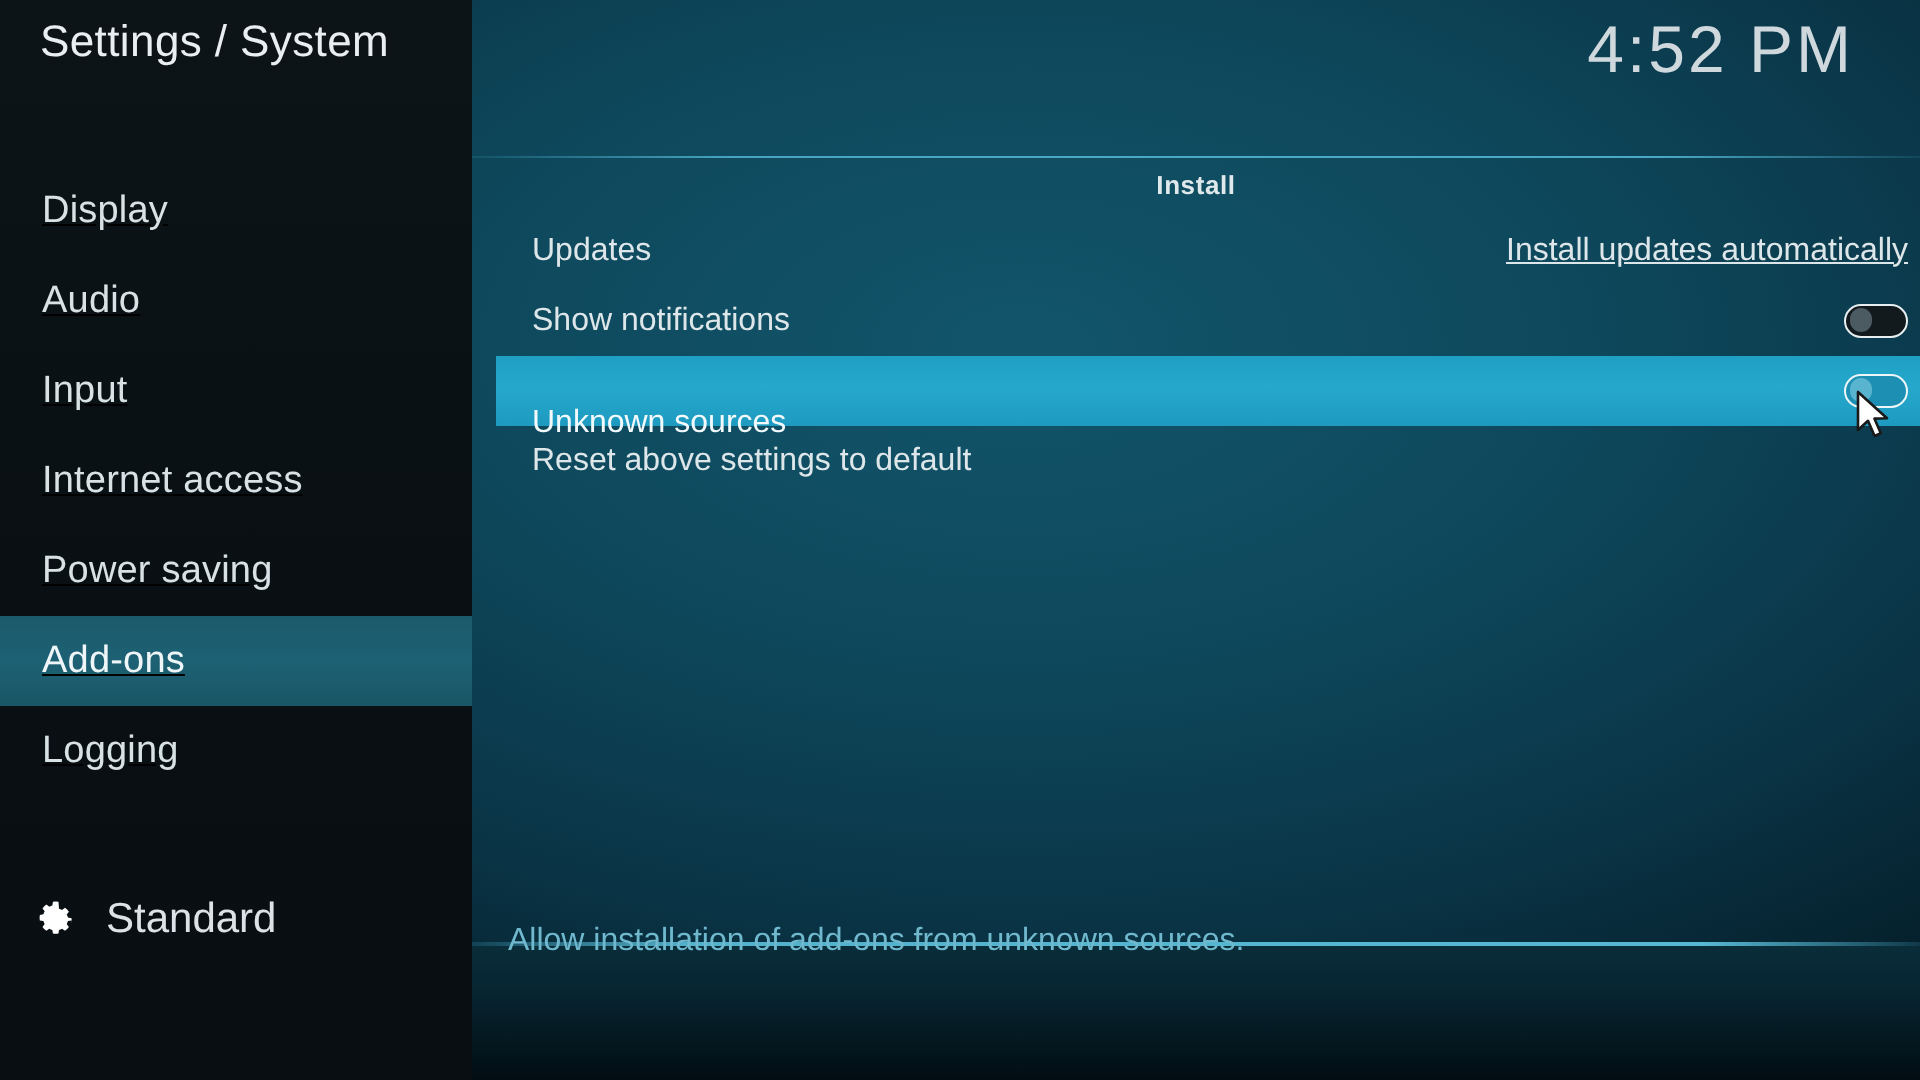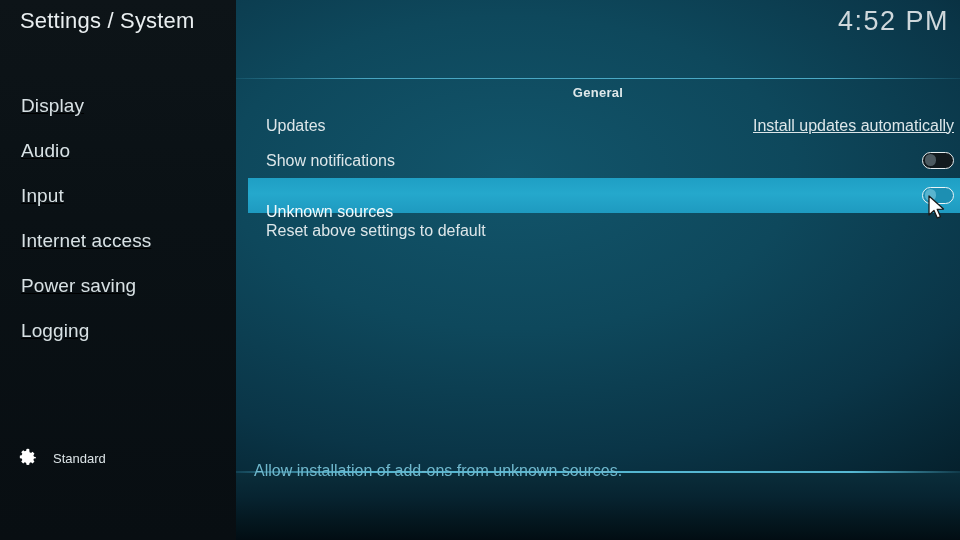--- a/index.html
+++ b/index.html
@@ -72,42 +72,42 @@
     align-items: center;
   }
   .profile .gear {
     width: 21px;
     height: 21px;
     flex: 0 0 auto;
     display: block;
   }
   .profile .profile-label {
     margin-left: 14px;
-    font-size: 13px;
+    font-size: 21px;
     color: #dbe3e6;
     white-space: nowrap;
   }
 
   
   .content {
     position: absolute;
     left: 236px;
     top: 0;
     width: 724px;
     height: 540px;
     background:
       radial-gradient(115% 85% at 38% 32%, #12556b 0%, #0e485c 34%, #0a3547 62%, #05202c 85%, #02121a 100%),
       #02121a;
     overflow: hidden;
   }
   .clock {
     position: absolute;
-    right: 11px;
+    right: 33px;
     top: 6px;
-    font-size: 27px;
+    font-size: 33px;
     color: #cfd8dc;
     letter-spacing: 1.5px;
     white-space: nowrap;
   }
   .top-rule {
     position: absolute;
     left: 0;
     top: 78px;
     width: 724px;
     height: 1px;
@@ -240,40 +240,43 @@
       </div>
       <div class="nav-item">
         <span class="nav-label">Input</span>
       </div>
       <div class="nav-item">
         <span class="nav-label">Internet access</span>
       </div>
       <div class="nav-item">
         <span class="nav-label">Power saving</span>
       </div>
+      <div class="nav-item selected">
+        <span class="nav-label">Add-ons</span>
+      </div>
       <div class="nav-item">
         <span class="nav-label">Logging</span>
       </div>
     </div>
 
     <div class="profile">
       <svg class="gear" viewBox="0 0 24 24">
         <path fill="#ffffff" d="M12 8.2a3.8 3.8 0 1 0 0 7.6 3.8 3.8 0 0 0 0-7.6zm0 5.7a1.9 1.9 0 1 1 0-3.8 1.9 1.9 0 0 1 0 3.8z"></path>
         <path fill="#ffffff" d="M21.2 13.7c.05-.55.08-1.12.08-1.7s-.03-1.15-.08-1.7l-2.2-.35a7.3 7.3 0 0 0-.76-1.84l1.33-1.82a9.6 9.6 0 0 0-2.4-2.4l-1.82 1.33a7.3 7.3 0 0 0-1.84-.76L13.16.26a10 10 0 0 0-3.4 0L9.4 2.46a7.3 7.3 0 0 0-1.84.76L5.74 1.89a9.6 9.6 0 0 0-2.4 2.4l1.33 1.82a7.3 7.3 0 0 0-.76 1.84l-2.2.35a10 10 0 0 0 0 3.4l2.2.35c.17.65.43 1.27.76 1.84l-1.33 1.82a9.6 9.6 0 0 0 2.4 2.4l1.82-1.33c.57.33 1.19.59 1.84.76l.35 2.2a10 10 0 0 0 3.4 0l.35-2.2c.65-.17 1.27-.43 1.84-.76l1.82 1.33a9.6 9.6 0 0 0 2.4-2.4l-1.33-1.82c.33-.57.59-1.19.76-1.84l2.2-.35z" transform="translate(0.6 0.8) scale(0.93)"></path>
       </svg>
       <span class="profile-label">Standard</span>
     </div>
   </div>
 
   <div class="content">
 
     <div class="clock">4:52 PM</div>
 
     <div class="top-rule"></div>
-    <div class="section-header">General</div>
+    <div class="section-header">Install</div>
 
     <div class="rows">
 
       <div class="row">
         <span class="row-label">Updates</span>
         <span class="row-value">Install updates automatically</span>
       </div>
 
       <div class="row">
         <span class="row-label">Show notifications</span>

